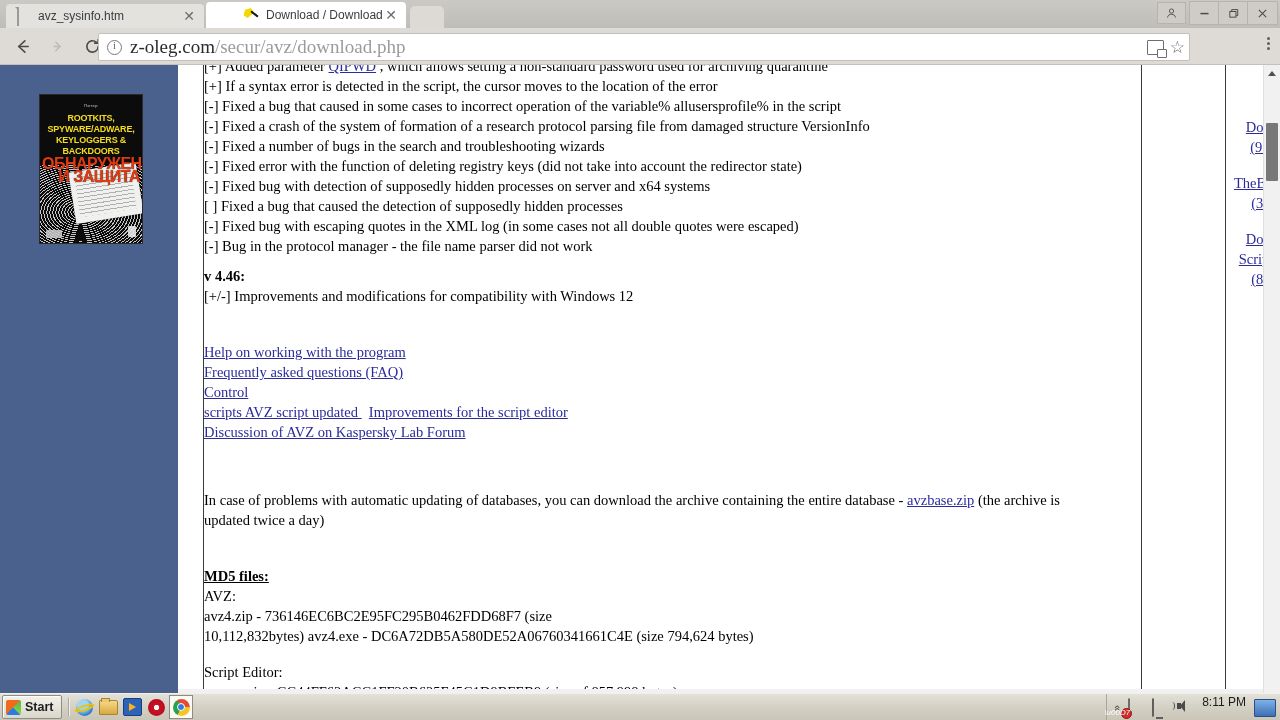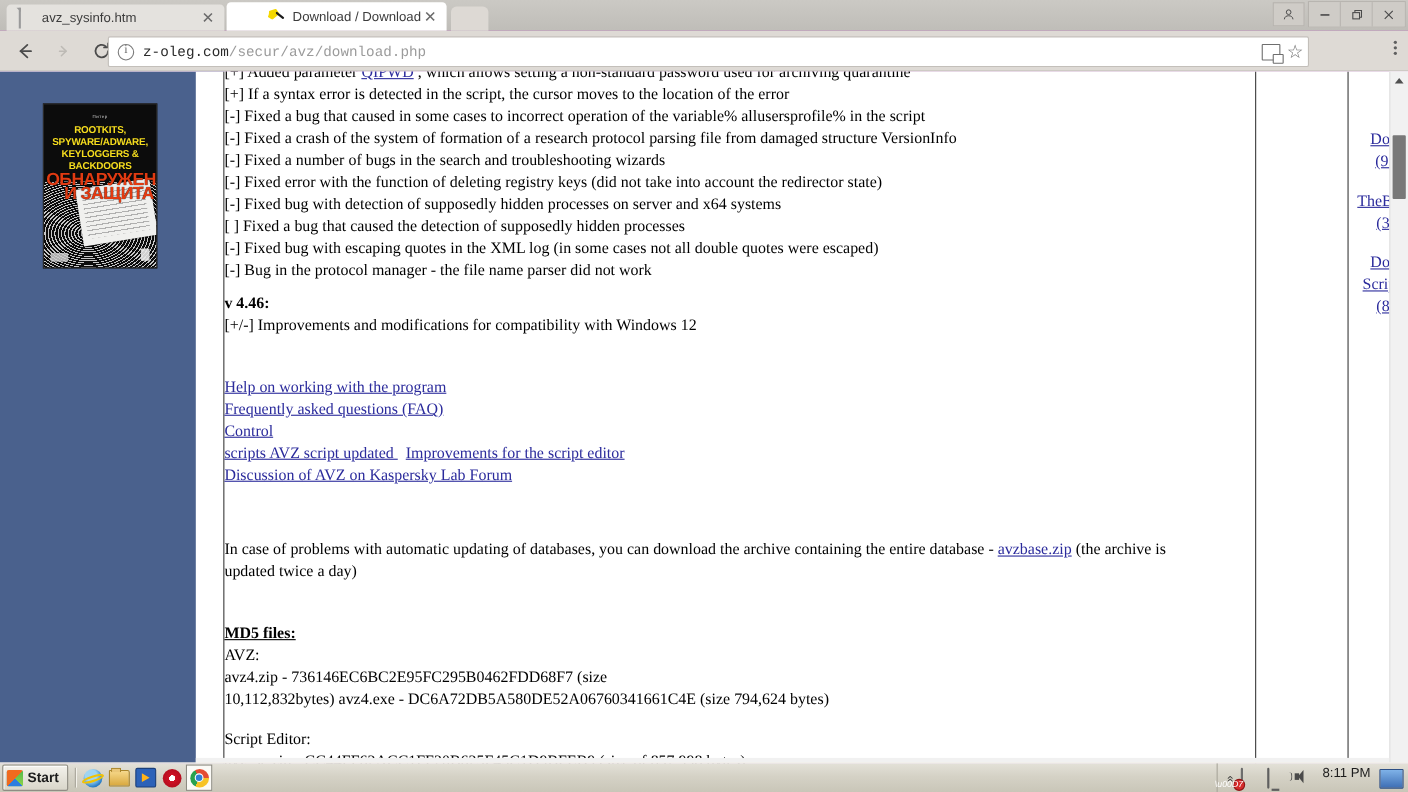--- a/index.html
+++ b/index.html
@@ -7,21 +7,21 @@
     width: 1280px; height: 720px;
     overflow: hidden;
     background: #ffffff;
     font-family: "Liberation Sans", sans-serif;
   }
   #root { position: relative; width: 1280px; height: 720px; }
 
   
   .browser-window {
     position: absolute; left: 0; top: 0; width: 1280px; height: 694px;
-    background: #a21caf;
+    background: #404040;
   }
   .tabstrip {
     position: absolute; left: 0; top: 0; width: 1280px; height: 28px;
     background: linear-gradient(to bottom, #cbc9c4 0%, #bfbdb8 100%);
   }
   .tab {
     position: absolute; top: 2px; height: 26px;
     background: #ffffff;
     border-top-left-radius: 4px; border-top-right-radius: 4px;
     box-sizing: border-box;
@@ -112,22 +112,22 @@
     width: 15px; height: 15px; border: 1.5px solid #7a7a7a;
     border-radius: 50%; margin-left: 8px; flex: 0 0 15px;
     position: relative; box-sizing: border-box;
   }
   .omni-info:after {
     content: "i"; position: absolute; left: 0; right: 0; top: -2px;
     text-align: center; font-size: 11px; color: #6a6a6a;
     font-family: "Liberation Serif", serif;
   }
   .url {
-    margin-left: 8px; font-size: 13px; color: #9b9b9b;
-    white-space: nowrap; font-family: Liberation Mono, monospace;
+    margin-left: 8px; font-size: 19px; color: #9b9b9b;
+    white-space: nowrap; font-family: Liberation Serif, serif;
   }
   .url .host { color: #2b2b2b; }
   .omni-right {
     position: absolute; right: 4px; display: flex; align-items: center; gap: 6px;
   }
   .translate-ico {
     width: 17px; height: 15px; border: 1.5px solid #6e6e6e; box-sizing: border-box;
     position: relative; border-radius: 1px;
   }
   .translate-ico:after {

